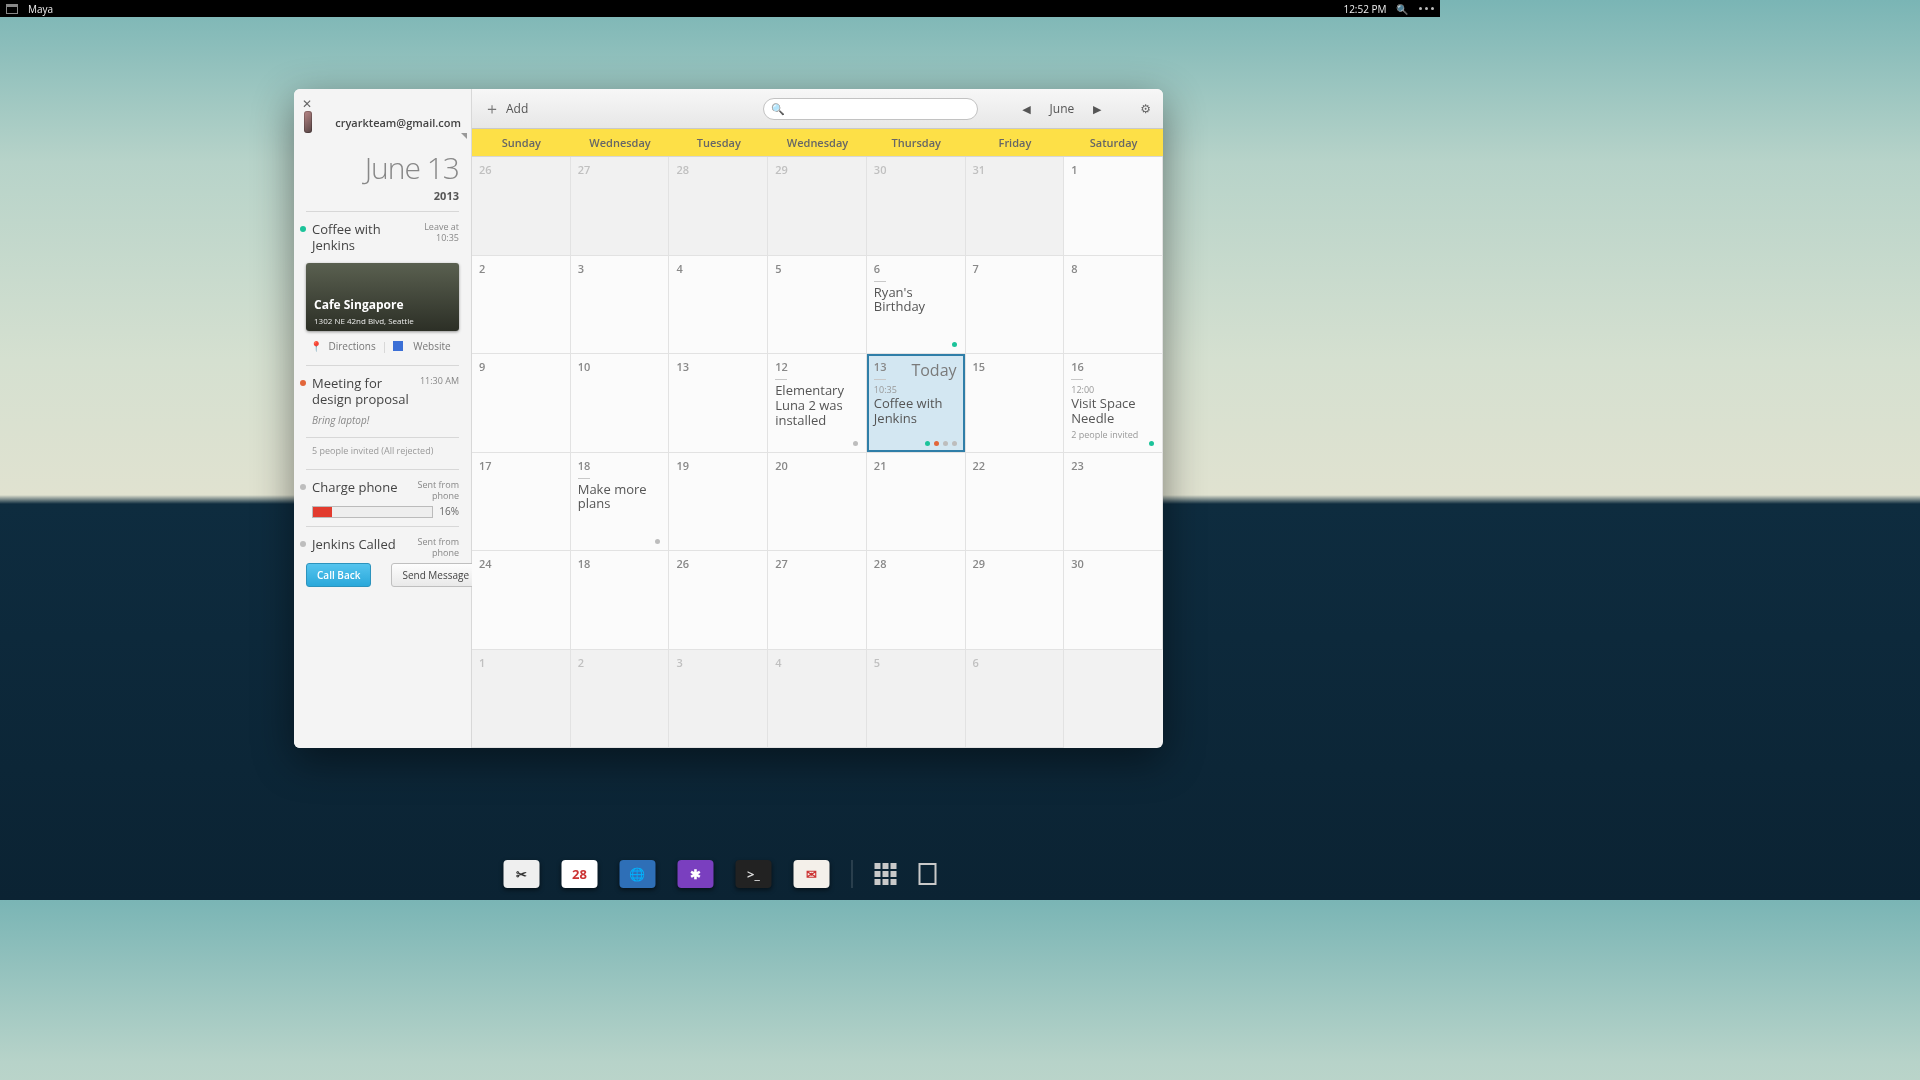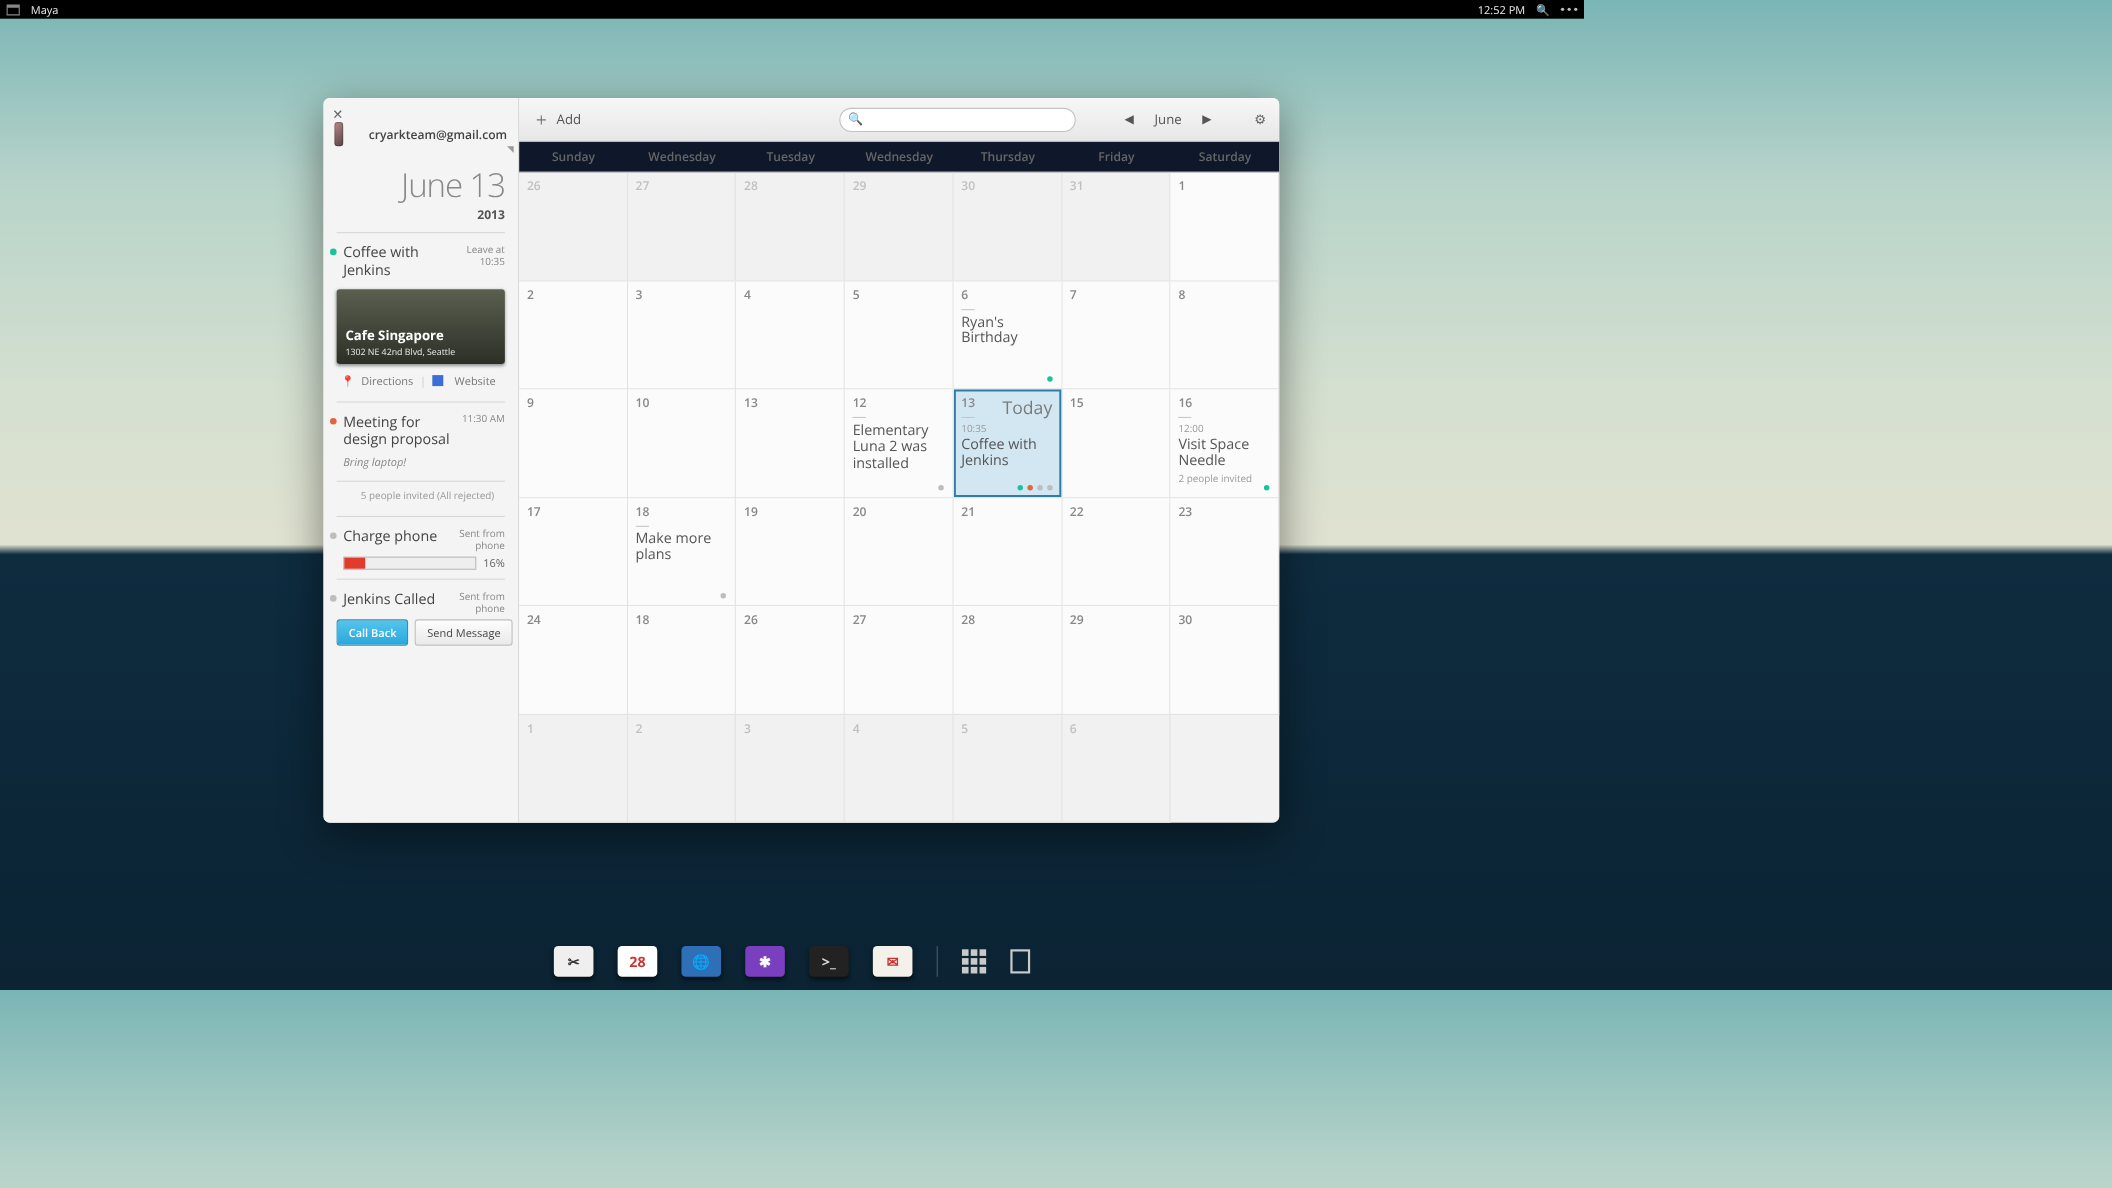--- a/index.html
+++ b/index.html
@@ -55,49 +55,49 @@
     background:linear-gradient(to bottom,#5a6050,#2c2f26); position:relative;
     box-shadow:0 1px 3px rgba(0,0,0,.4); color:#fff; }
   .place-name { position:absolute; left:8px; bottom:18px; font-size:12px; font-weight:700; }
   .place-addr { position:absolute; left:8px; bottom:5px; font-size:8px; opacity:.9; }
 
   .place-links { display:flex; gap:6px; padding:2px 12px 6px 16px; font-size:10px; color:#777; align-items:center;}
   .pin { color:#aaa; }
   .ws-ico { width:10px;height:10px;background:#3b6fd6;display:inline-block;margin-right:4px; }
 
   .ag-note { font-style:italic; color:#888; font-size:10px; padding:2px 12px 4px 18px; }
-  .ag-sub  { color:#999; font-size:9px; padding:0 12px 6px 34px; }
+  .ag-sub  { color:#999; font-size:9px; padding:0 12px 6px 18px; }
 
   .progress-wrap { display:flex; align-items:flex-end; gap:6px; padding:4px 12px 2px 18px; }
   .progress { flex:1; height:12px; border:1px solid #bbb; background:#eee; }
   .progress .bar { height:100%; background:#e23b2e; }
   .pct { font-size:10px; color:#666; }
 
-  .btn-row { display:flex; gap:6px; padding:6px 12px; }
+  .btn-row { display:flex; gap:20px; padding:6px 12px; }
   .btn { flex:0 0 auto; font-size:10px; padding:4px 10px; border-radius:3px; border:1px solid #bfbfbf;
          background:linear-gradient(#fdfdfd,#e9e9e9); color:#444; cursor:pointer; }
   .btn.primary { background:linear-gradient(#55c4ee,#2aa8da); border-color:#2c93bd; color:#fff; font-weight:600; }
 
   
   .main { position:absolute; left:178px; right:0; top:0; bottom:0; display:flex; flex-direction:column; }
   .toolbar { height:40px; background:linear-gradient(#f7f7f7,#e7e7e7); border-bottom:1px solid #c9c9c9;
              display:flex; align-items:center; padding:0 12px; font-size:12px; color:#555; gap:10px; }
   .tb-add { display:flex; align-items:center; gap:6px; cursor:pointer; }
   .plus { font-size:16px; color:#777; }
   .tb-spacer { flex:1; }
   .search { width:215px; height:22px; border:1px solid #c2c2c2; border-radius:11px; background:#fff;
             display:flex; align-items:center; padding:0 8px; }
   .search .sico { color:#aaa; font-size:11px; }
   .search input { border:none; outline:none; width:100%; font-size:11px; padding-left:6px; background:transparent; }
   .nav-arrow { width:18px; text-align:center; color:#555; cursor:pointer; font-size:11px; }
   .nav-label { font-size:12px; color:#555; padding:0 4px; }
   .gear { color:#666; cursor:pointer; }
 
   
-  .dayhead { display:grid; grid-template-columns:repeat(7,1fr); background:#0f172a; border-bottom:1px solid #d6d6d6; }
+  .dayhead { display:grid; grid-template-columns:repeat(7,1fr); background:#fde047; border-bottom:1px solid #d6d6d6; }
   .dayhead div { text-align:center; font-size:11px; color:#666; padding:6px 0; font-weight:600; }
 
   
   .grid { flex:1; display:grid; grid-template-columns:repeat(7,1fr); grid-template-rows:repeat(6,1fr); }
   .cell { border-right:1px solid #e2e2e2; border-bottom:1px solid #e2e2e2; padding:5px 7px; position:relative;
           background:#fbfbfb; font-size:11px; color:#555; overflow:hidden; }
   .cell .num { font-size:11px; color:#888; font-weight:600; }
   .cell.dim { background:#f1f1f1; }
   .cell.dim .num { color:#c0c0c0; }
   .cell.today { background:#d3e7f2; box-shadow:inset 0 0 0 2px #2f7ea8; }

